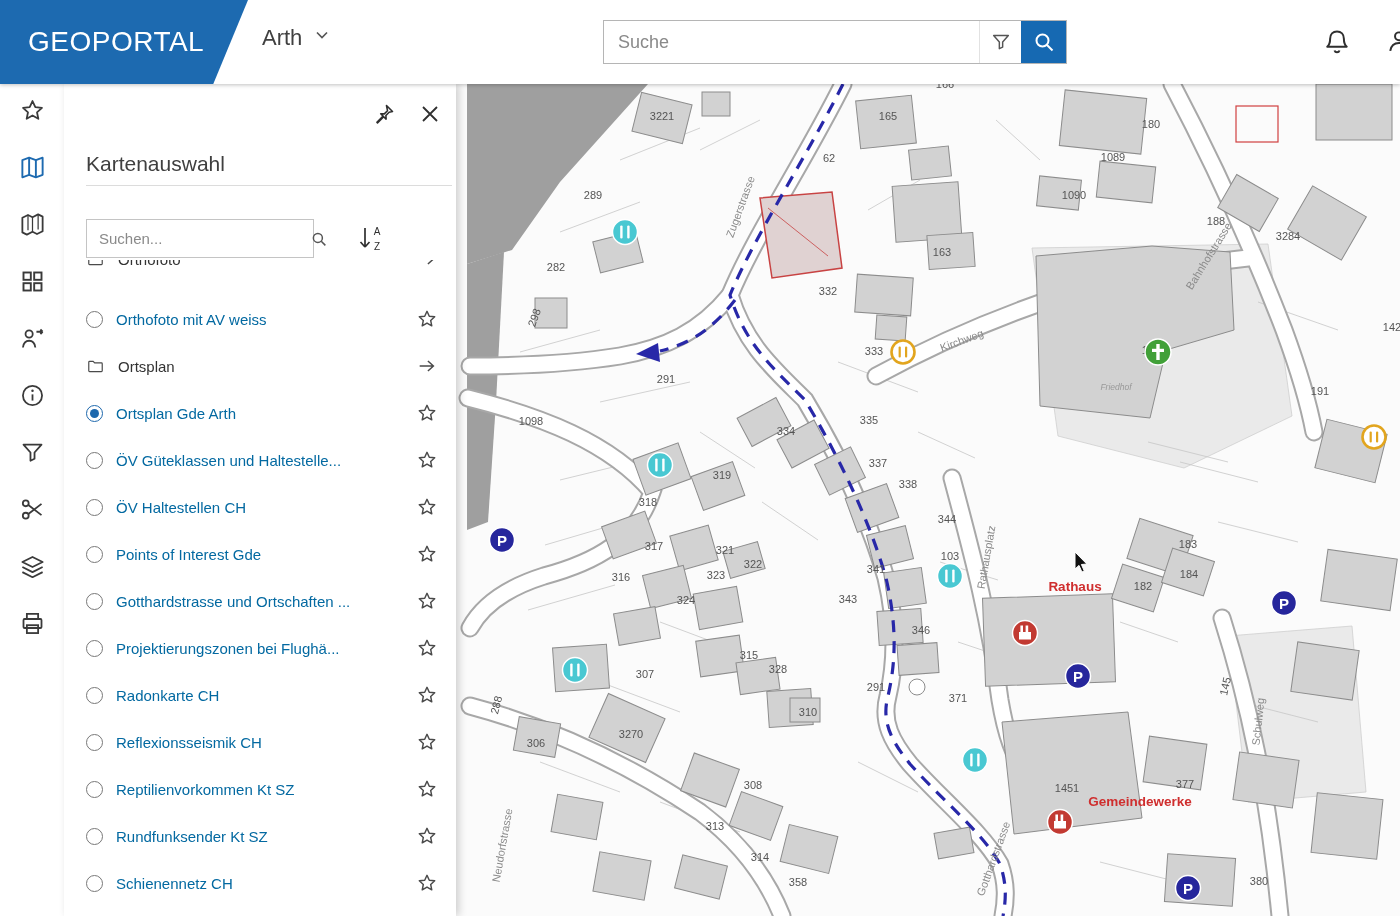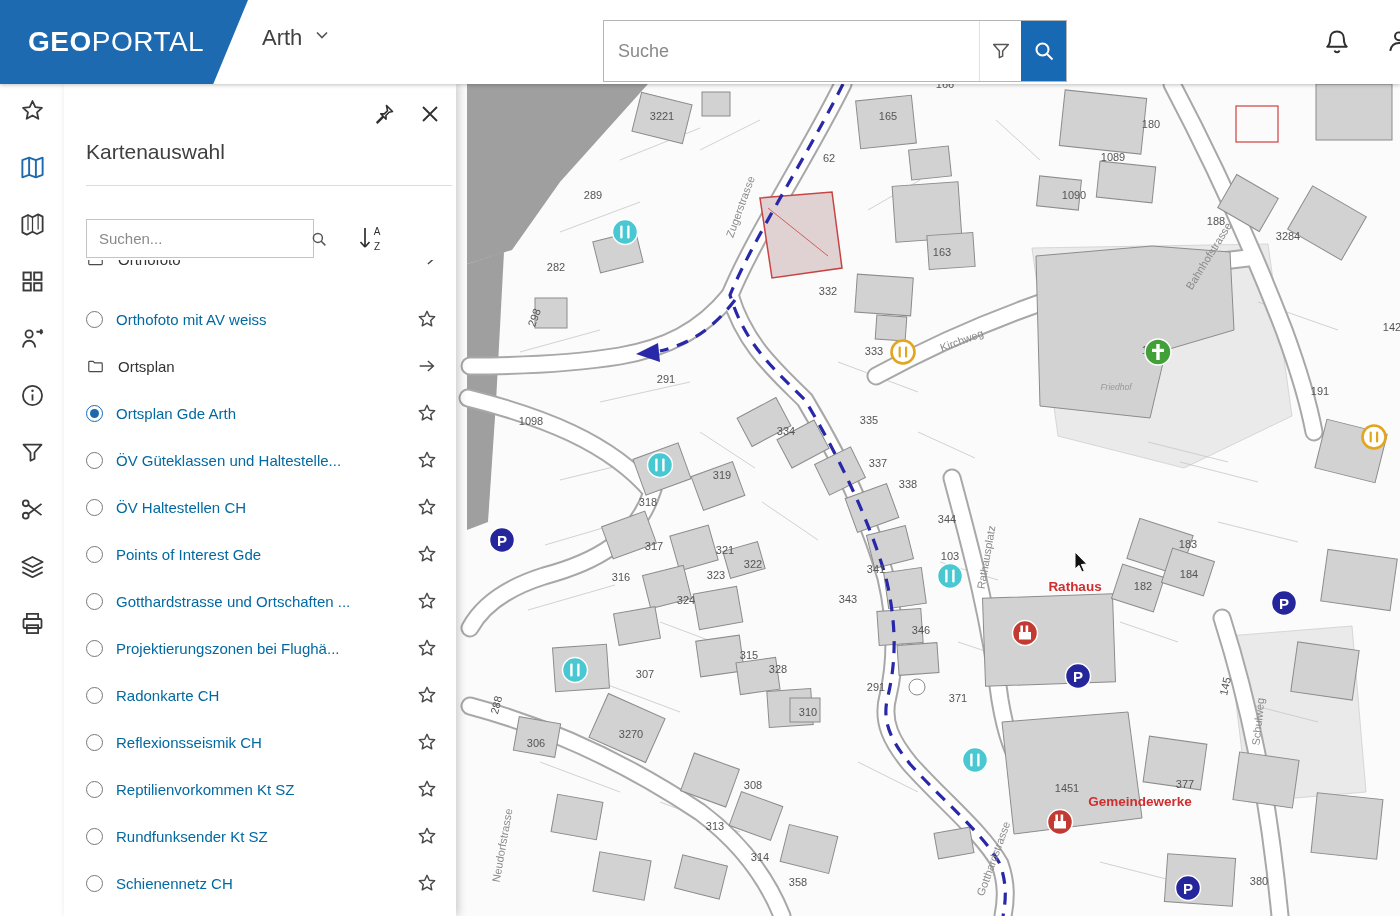--- a/index.html
+++ b/index.html
@@ -6,26 +6,26 @@
   html,body { width:1400px; height:916px; overflow:hidden; }
   body { font-family: "Liberation Sans", sans-serif; background:#fff; position:relative; }
   #app { position:relative; width:1400px; height:916px; overflow:hidden; }
 
   
   header { position:absolute; top:0; left:0; width:1400px; height:84px; background:#fff;
            z-index:30; box-shadow:0 1px 4px rgba(0,0,0,.25); }
   .logo { position:absolute; top:0; left:0; width:248px; height:84px; background:#1d6ab0;
           clip-path:polygon(0 0,100% 0,86% 100%,0 100%); color:#fff; font-size:28px;
           line-height:84px; padding-left:28px; letter-spacing:.5px; }
-  .logo .geo { font-weight:700; }
+  .logo .geo { font-weight:400; }
   .logo .portal { font-weight:300; }
   .muni { position:absolute; left:262px; top:0; height:76px; display:flex; align-items:center;
           gap:10px; color:#404040; font-size:22px; cursor:pointer; }
   .muni svg { width:20px; height:20px; color:#555; }
-  .searchbar { position:absolute; left:603px; top:20px; width:464px; height:62px;
+  .searchbar { position:absolute; left:603px; top:20px; width:464px; height:44px;
                border:1px solid #b5b5b5; display:flex; align-items:stretch; background:#fff; }
   .searchbar input { flex:1; border:none; outline:none; font-size:18px; color:#444;
                      padding:0 14px; font-family:"Liberation Sans",sans-serif; }
   .searchbar input::placeholder { color:#8a8a8a; }
   .sb-filter { width:42px; display:flex; align-items:center; justify-content:center;
                color:#555; border-left:1px solid #e2e2e2; cursor:pointer; }
   .sb-filter svg { width:22px; height:22px; }
   .sb-btn { width:45px; background:#1669b2; border:none; display:flex; align-items:center;
             justify-content:center; color:#fff; cursor:pointer; }
   .sb-btn svg { width:24px; height:24px; }
@@ -41,21 +41,21 @@
                color:#3a3a3a; cursor:pointer; }
   .rail-item svg { width:27px; height:27px; }
   .rail-item.active { color:#1d6ab0; }
 
   
   #panel { position:absolute; left:64px; top:84px; width:392px; bottom:0; background:#fff;
            z-index:20; box-shadow:3px 0 8px rgba(0,0,0,.18); }
   .panel-top-icons { position:absolute; top:18px; right:14px; display:flex; gap:22px; color:#2f2f2f; }
   .panel-top-icons span { width:24px; height:24px; cursor:pointer; display:inline-block; }
   .panel-top-icons svg { width:24px; height:24px; }
-  .panel-title { position:absolute; left:22px; top:56px; font-size:21px; font-weight:400; color:#3f3f3f; }
+  .panel-title { position:absolute; left:22px; top:68px; font-size:21px; font-weight:400; color:#3f3f3f; }
   .panel-divider { position:absolute; left:22px; right:4px; top:101px; height:1px; background:#dcdcdc; }
   .panel-search { position:absolute; left:22px; top:135px; right:14px; height:39px; display:flex; align-items:center; }
   .psearch-box { width:228px; height:39px; border:1px solid #c4c4c4; display:flex; align-items:center; }
   .psearch-box input { flex:1; border:none; outline:none; font-size:15px; color:#444; padding:0 12px;
                        font-family:"Liberation Sans",sans-serif; }
   .psearch-box input::placeholder { color:#8a8a8a; }
   .psearch-box .mag { width:34px; color:#555; display:flex; align-items:center; justify-content:center; cursor:pointer; }
   .psearch-box .mag svg { width:18px; height:18px; }
   .sort-ic { margin-left:42px; width:30px; height:30px; color:#2f2f2f; cursor:pointer; }
   .sort-ic svg { width:30px; height:30px; }

